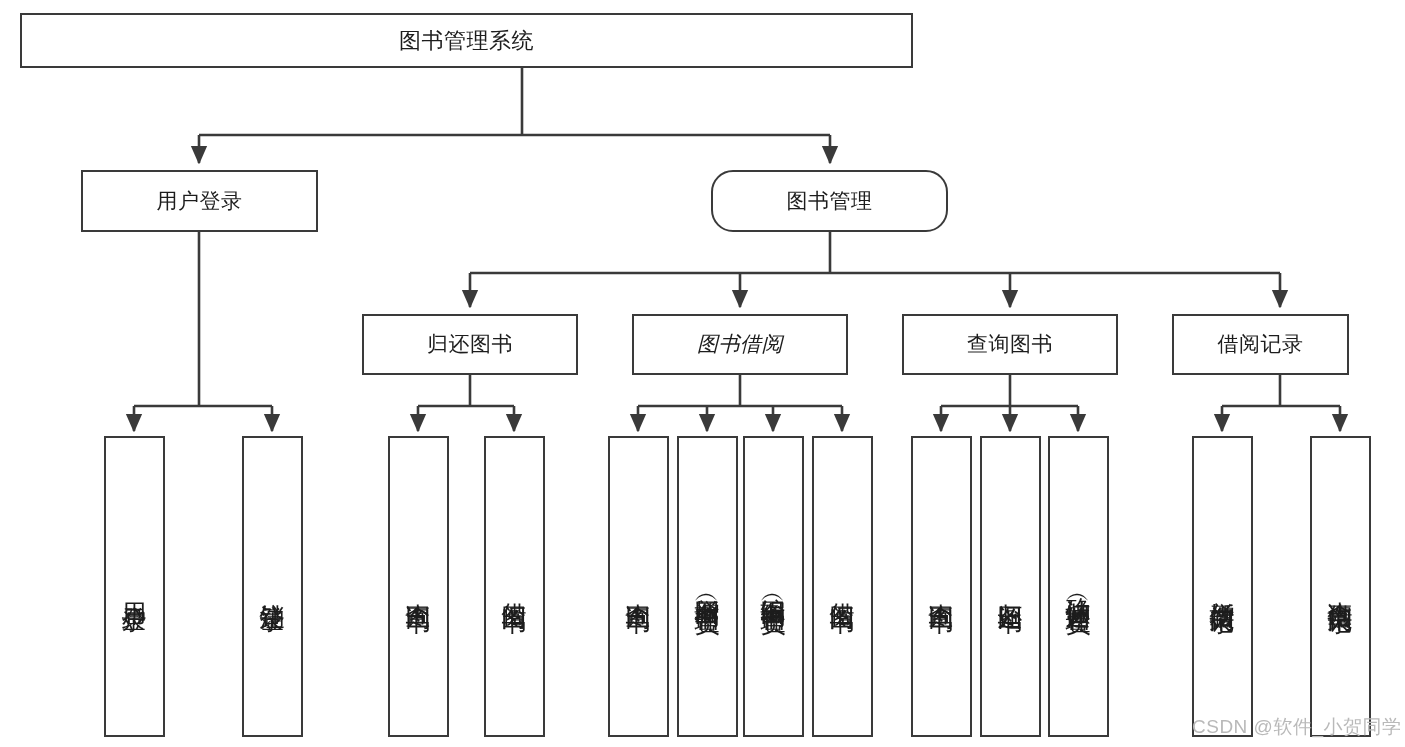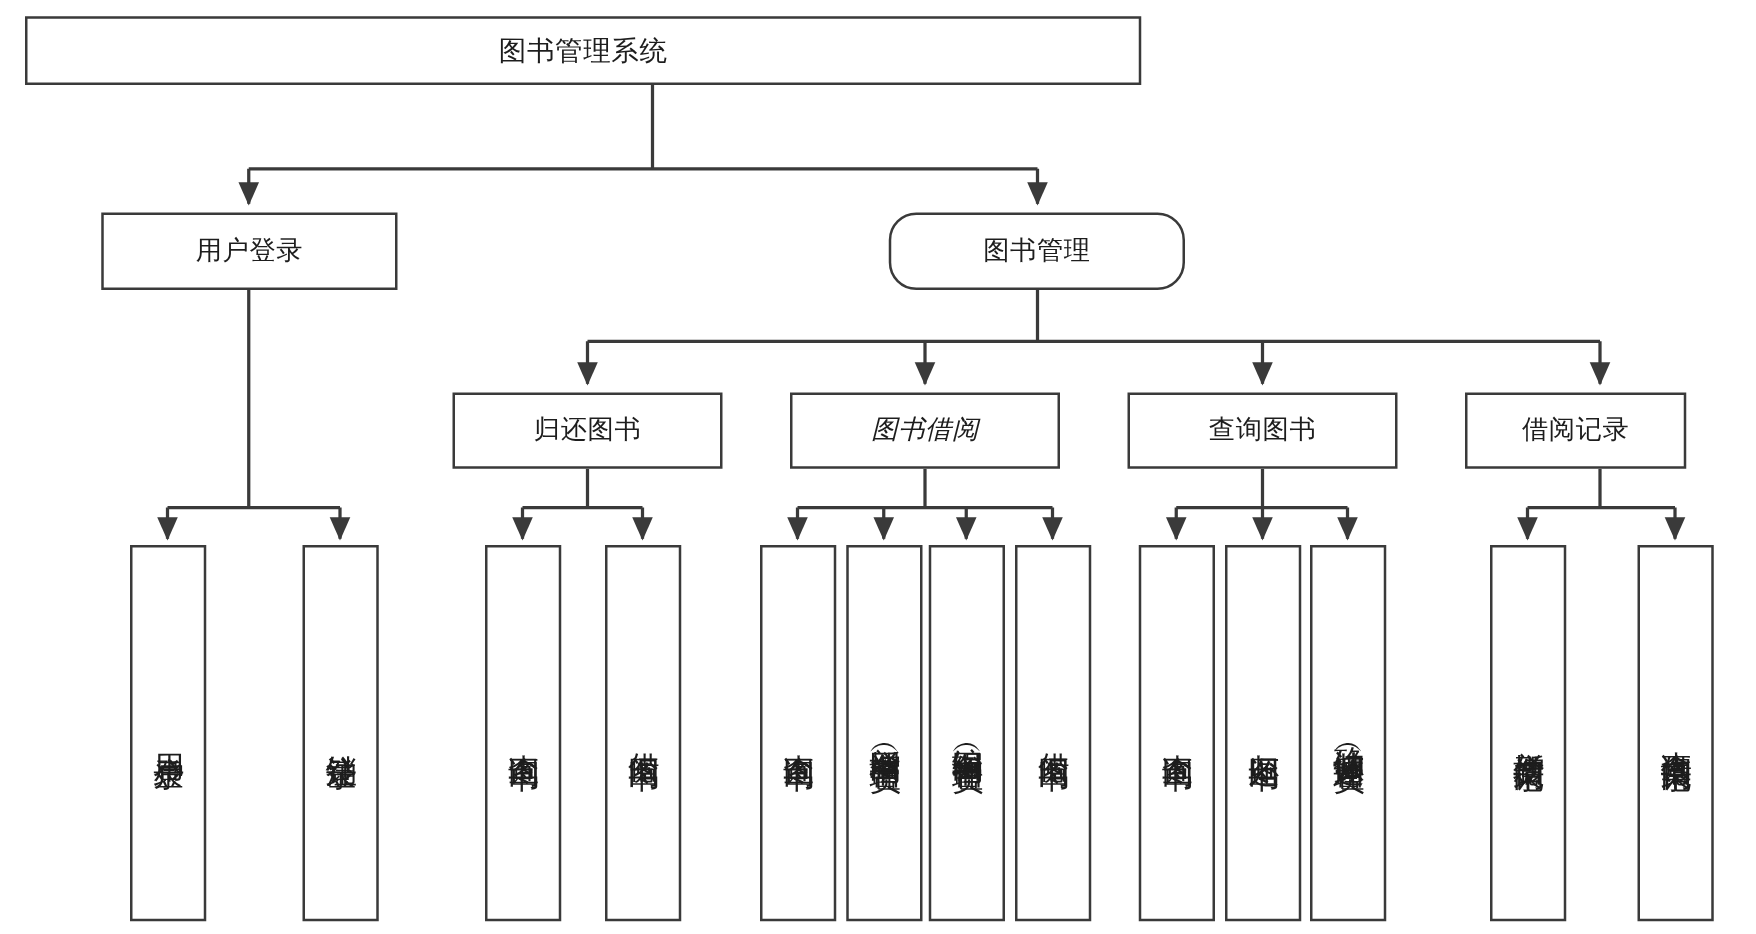--- a/index.html
+++ b/index.html
@@ -200,14 +200,15 @@
   </div>
 
   <div class="node leaf" style="left:1192px; top:436px; width:61px; height:301px;">
     <span class="label">新增借阅记录</span>
   </div>
 
   <div class="node leaf" style="left:1310px; top:436px; width:61px; height:301px;">
     <span class="label">查询借阅记录</span>
   </div>
 
+  <div class="watermark" style="left:1192px; top:714px;">CSDN @软件_小贺同学</div>
 
 </div>
 
 </body></html>

